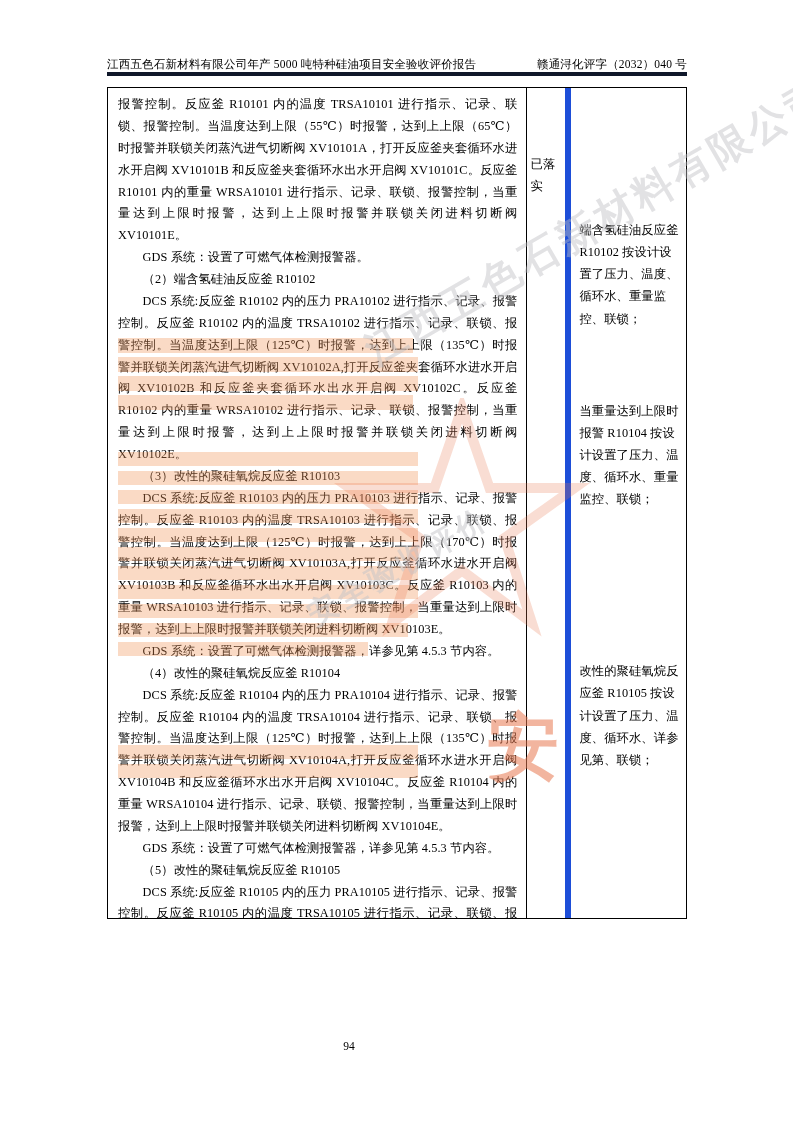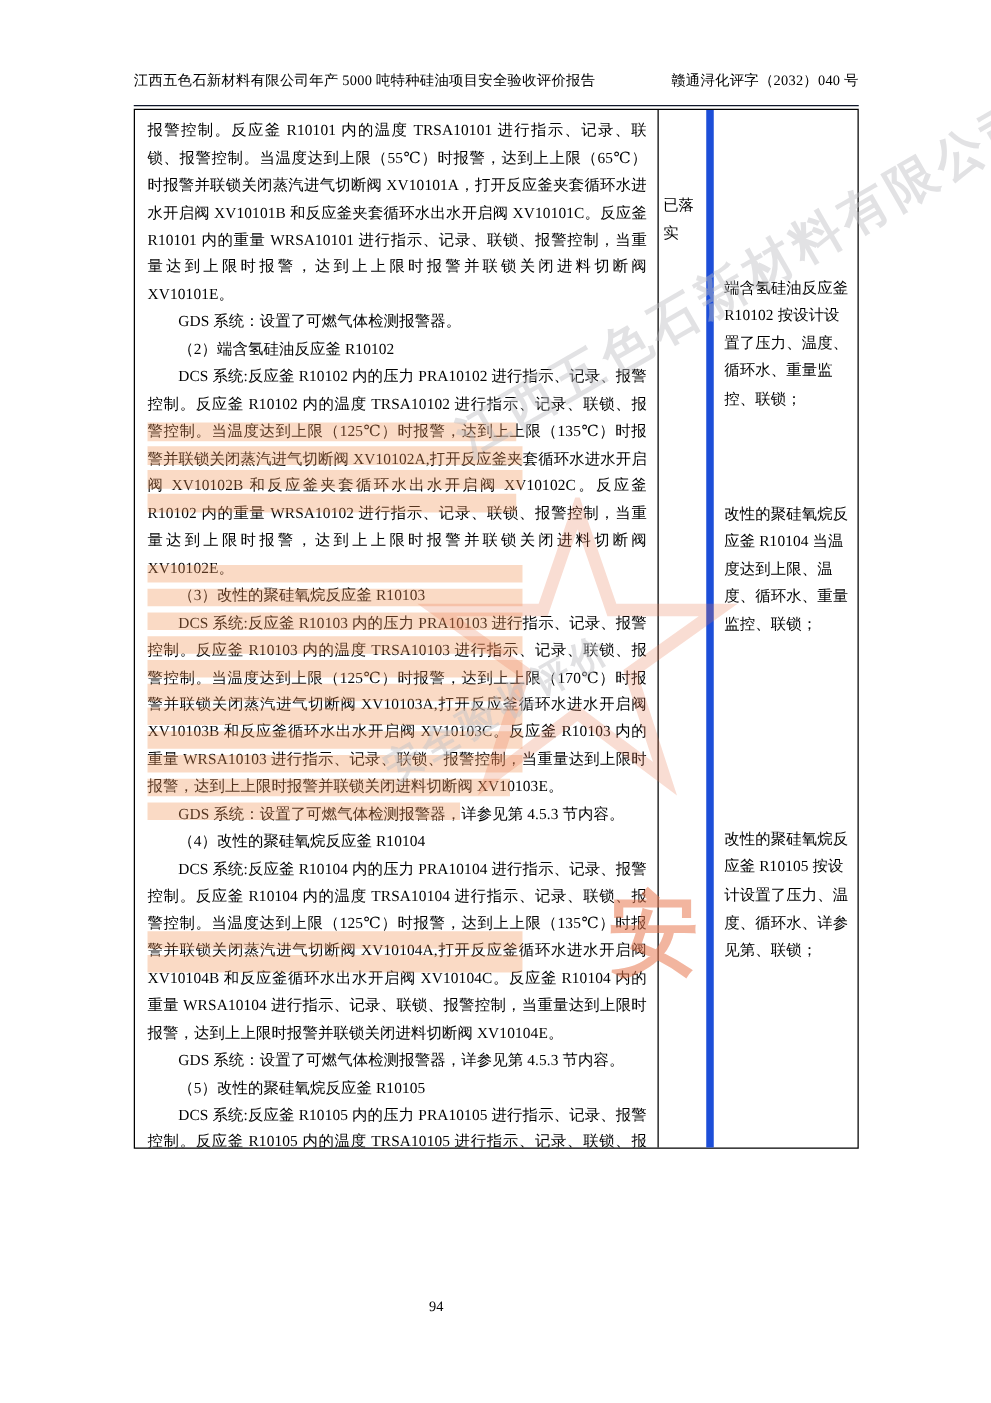--- a/index.html
+++ b/index.html
@@ -23,22 +23,22 @@
   .header {
     position: absolute;
     left: 107px;
     top: 57px;
     width: 580px;
     display: flex;
     justify-content: space-between;
     align-items: center;
     font-size: 11.5px;
     color: #000;
-    padding-bottom: 12px;
-    border-bottom: 1px solid #0f172a;
+    padding-bottom: 0;
+    border-bottom: 4px solid #0f172a;
     box-sizing: border-box;
   }
   .header .h-left { white-space: nowrap; letter-spacing: 0.2px; }
   .header .h-right { white-space: nowrap; letter-spacing: 0.2px; }
 
   
   .doc-table {
     position: absolute;
     left: 107px;
     top: 87px;
@@ -194,21 +194,21 @@
     <div class="col col-status">
       <div style="height:60px"></div>
       <p class="p">已落实</p>
     </div>
 
     <div class="col col-notes">
       <div class="sp" style="height:125px"></div>
       <p class="p note-block">端含氢硅油反应釜 R10102 按设计设置了压力、温度、循环水、重量监控、联锁；</p>
       <div class="sp" style="height:35px"></div>
       <div class="sp" style="height:35px"></div>
-      <p class="p note-block">改性的聚硅氧烷反应釜 R10104 当温度达到上限、温度、循环水、重量监控、联锁；</p>
+      <p class="p note-block">当重量达到上限时报警 R10104 按设计设置了压力、温度、循环水、重量监控、联锁；</p>
       <div class="sp" style="height:150px"></div>
       <p class="p note-block">改性的聚硅氧烷反应釜 R10105 按设计设置了压力、温度、循环水、详参见第、联锁；</p>
       <div class="sp" style="height:150px"></div>
 
     </div>
   </div>
 
   <div class="hl" style="left:118px; top:338px; width:295px; height:15px;"></div>
   <div class="hl" style="left:118px; top:357px; width:300px; height:15px;"></div>
   <div class="hl" style="left:118px; top:376px; width:300px; height:15px;"></div>

